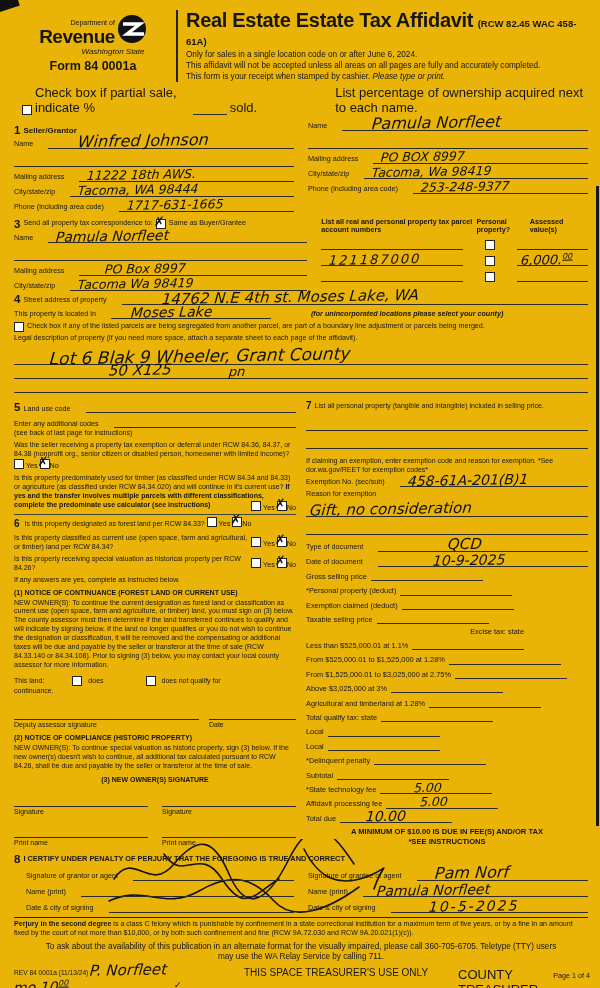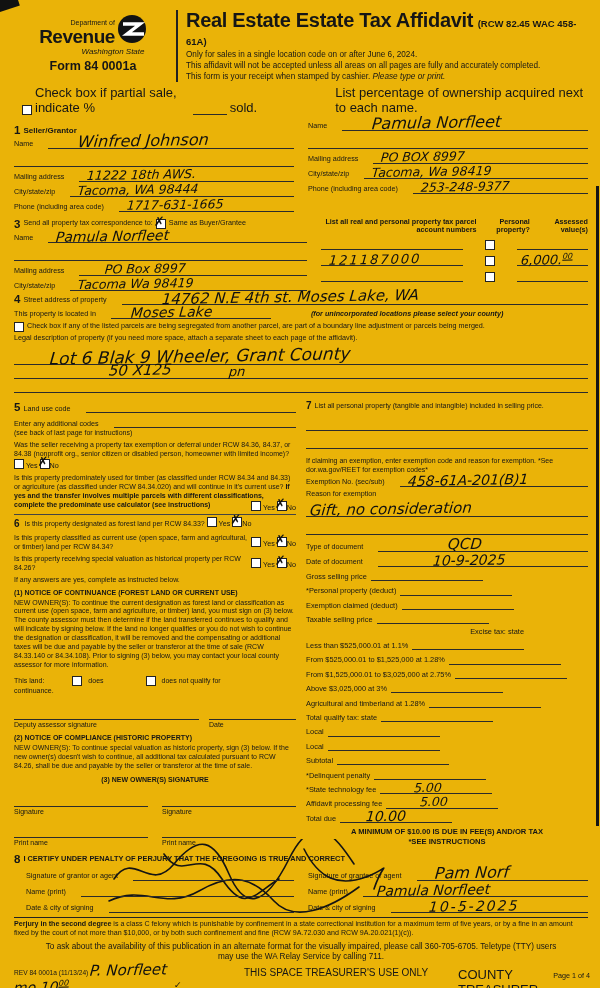--- a/index.html
+++ b/index.html
@@ -36,21 +36,21 @@
   .fl{display:inline-block;border-bottom:1px solid #2b2b2b;position:relative;height:11px;vertical-align:bottom;}
   .hw{font-family:"DejaVu Sans",sans-serif;font-style:italic;color:#101010;white-space:nowrap;
       display:inline-block;transform:skewX(-6deg) rotate(-1deg);}
   .fl>.hw{position:absolute;bottom:-1px;left:8px;font-size:12.5px;line-height:1;}
   .frow{display:flex;align-items:flex-end;margin-top:3px;}
   .frow .lbl{flex:none;margin-right:15px;}
   .grow{flex:1;}
   .cols{display:flex;gap:14px;}
   .col{flex:1;min-width:0;}
   
-  .ptab-h{display:flex;text-align:right;font-size:7.2px;font-weight:bold;line-height:1.15;}
+  .ptab-h{display:flex;text-align:left;font-size:7.2px;font-weight:bold;line-height:1.15;}
   .prow{display:flex;align-items:flex-end;margin-top:4px;}
   
   .trow{display:flex;justify-content:flex-start;align-items:flex-end;margin-top:3.4px;}
   .tl{font-size:7.4px;text-align:right;line-height:1.1;}
   .tv{width:112px;border-bottom:1px solid #2b2b2b;margin-left:4px;height:10px;position:relative;flex:none;}
   .tv .hw{position:absolute;bottom:-1px;left:34px;font-size:12.5px;line-height:1;}
   .legal-line{display:block;border-bottom:1px solid #2b2b2b;height:13px;position:relative;}
   .main{display:flex;gap:10px;margin-top:4px;}
   .mcol{flex:1;min-width:0;}
   .p{font-size:7px;line-height:1.28;margin-top:3px;}
@@ -397,25 +397,25 @@
         </div>
       <div class="trow">
           <span class="tl">Local</span>
           <span class="tv"></span>
         </div>
       <div class="trow">
           <span class="tl">Local</span>
           <span class="tv"></span>
         </div>
       <div class="trow">
+          <span class="tl">*Delinquent penalty</span>
+          <span class="tv"></span>
+        </div>
+      <div class="trow">
           <span class="tl">Subtotal</span>
-          <span class="tv"></span>
-        </div>
-      <div class="trow">
-          <span class="tl">*Delinquent penalty</span>
           <span class="tv"></span>
         </div>
       <div class="trow">
           <span class="tl">*State technology fee</span>
           <span class="tv">
             <span class="hw">5.00</span>
           </span>
         </div>
       <div class="trow">
           <span class="tl">Affidavit processing fee</span>

